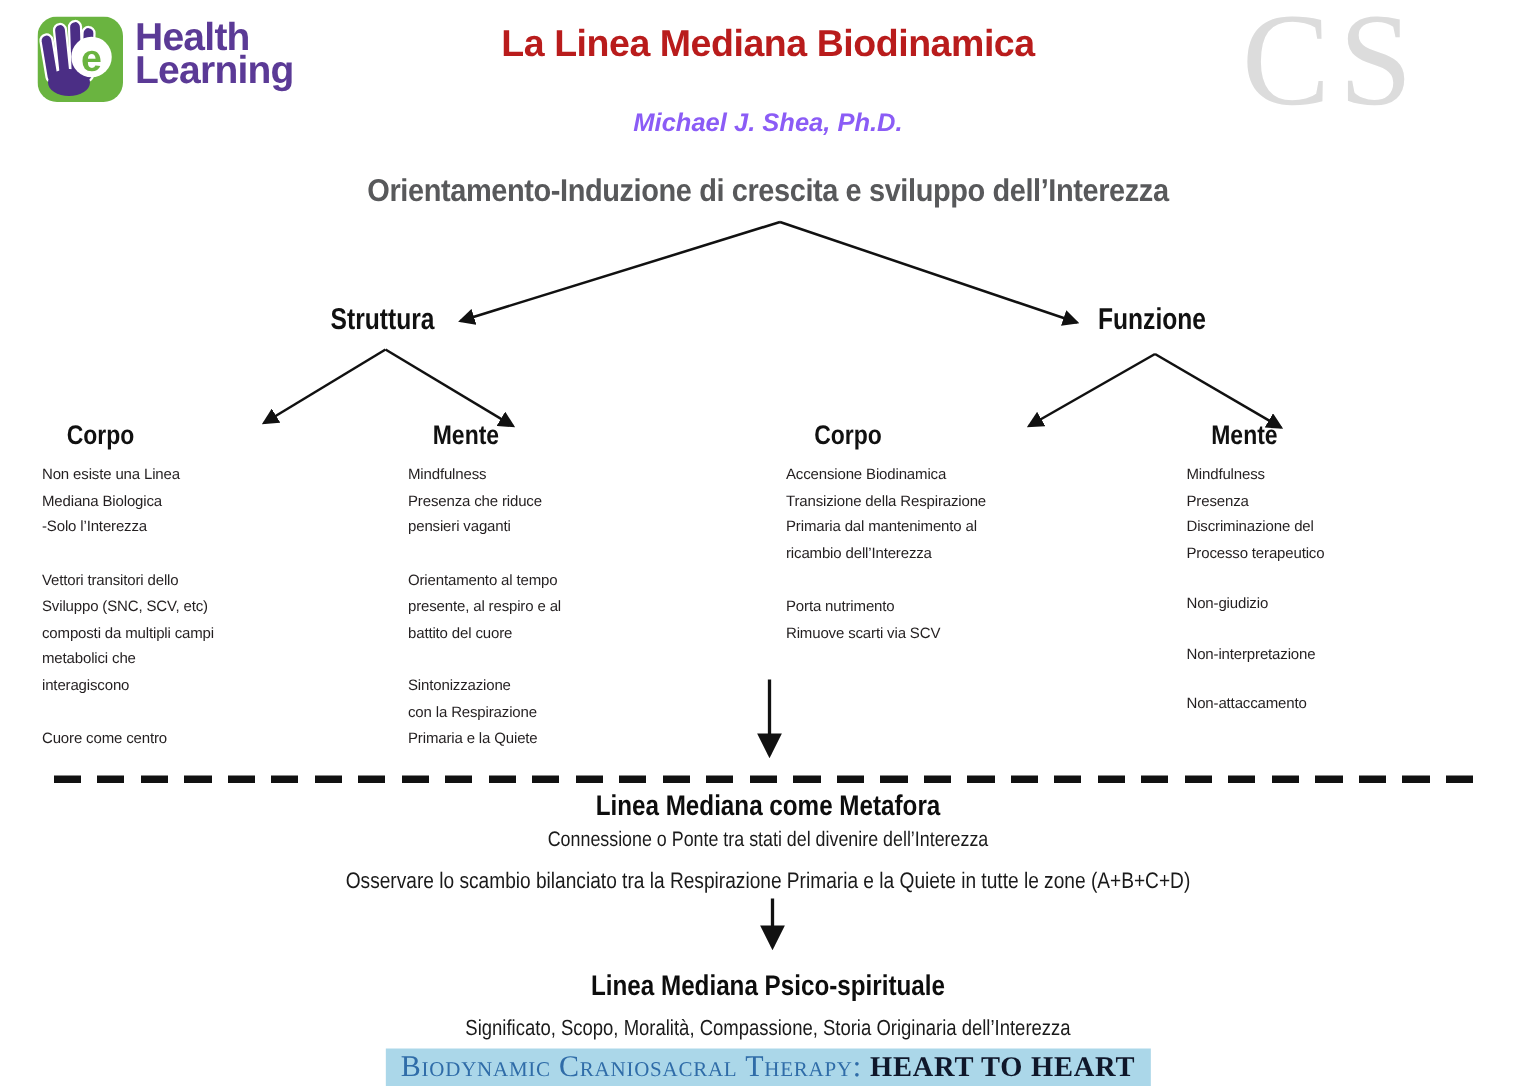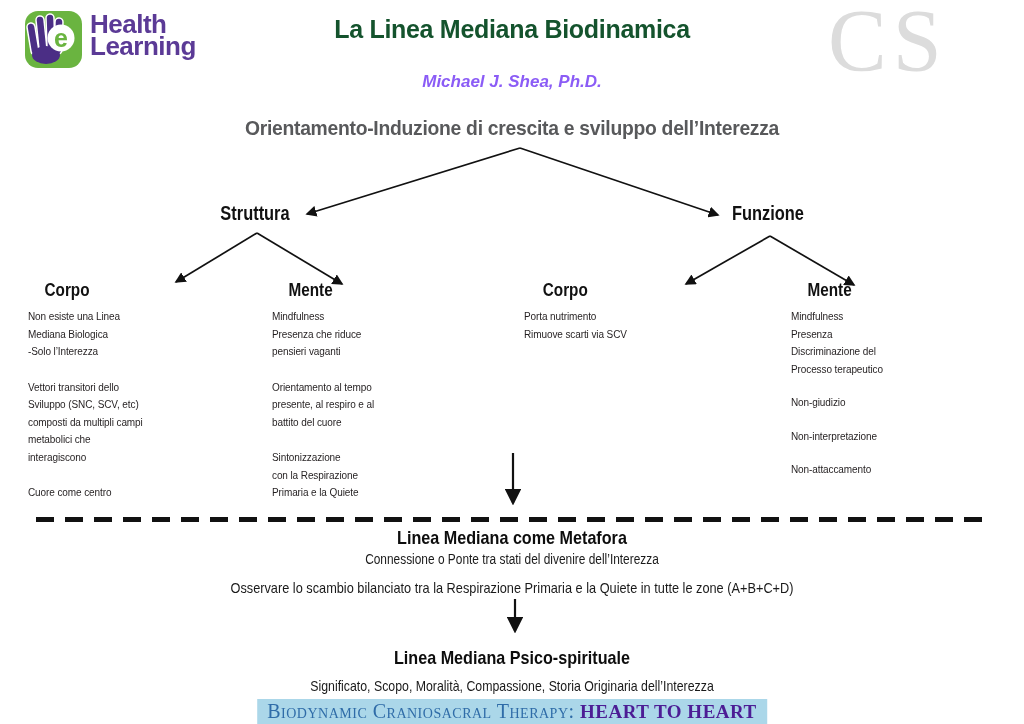--- a/index.html
+++ b/index.html
@@ -8,21 +8,21 @@
     position:relative; width:1024px; height:724px; background:#ffffff;
     overflow:hidden; font-family:"Liberation Sans", sans-serif; color:#231f20;
     margin:0 auto;
   }
   .abs { position:absolute; }
   .center-text { width:1024px; left:0; text-align:center; }
 
   
   #logo { left:25px; top:11px; display:flex; align-items:flex-start; }
   #logo-text { margin-left:8px; color:#5b3a96; font-weight:bold; font-size:26px; line-height:22px; letter-spacing:-0.5px; margin-top:2px; }
-  #main-title { top:15px; font-size:25px; font-weight:bold; color:#14532d; letter-spacing:-0.3px; }
+  #main-title { top:15px; font-size:25px; font-weight:bold; color:#b91c1c; letter-spacing:-0.3px; }
   #author { top:72px; font-size:17px; font-weight:bold; font-style:italic; color:#8b5cf6; }
   #brand { left:778px; top:12px; width:232px; height:78px; }
   #brand-monogram { position:absolute; left:50px; top:-22px; font-family:"Liberation Serif", serif; font-size:88px; color:#dcdcdc; letter-spacing:6px; }
   #brand-text { position:absolute; left:0; top:28px; width:232px; text-align:center; font-family:"Liberation Serif", serif; font-size:19px; letter-spacing:0.5px; }
   #brand-text .dark { color:#414042; }
   #brand-text .blue { color:#4470ad; }
 
   
   #tree-heading { top:116px; font-size:21px; font-weight:bold; color:#58595b; transform:scaleX(0.92); letter-spacing:-0.3px; }
 
@@ -52,21 +52,21 @@
   #metafora-title { top:527px; }
   #metafora-sub   { top:551px; font-size:14px; }
   #observe-line   { top:579px; font-size:15px; }
   #psico-title    { top:647px; }
   #psico-sub      { top:678px; font-size:14.5px; }
 
   
   #footer-bar { top:699px; left:512px; transform:translateX(-50%); background:#abd7e9;
     padding:1px 10px 2px 10px; white-space:nowrap; font-family:"Liberation Serif", serif; }
   #footer-bar .sc { font-variant:small-caps; color:#2f6ca8; font-size:20px; letter-spacing:0.5px; }
-  #footer-bar .hb { color:#4c1d95; font-size:19px; font-weight:bold; letter-spacing:0.5px; }
+  #footer-bar .hb { color:#0f172a; font-size:19px; font-weight:bold; letter-spacing:0.5px; }
 
   svg.overlay { position:absolute; left:0; top:0; pointer-events:none; }
 </style>
 </head>
 <body>
 
 <div id="page">
 
   <div id="logo" class="abs">
     <svg width="57" height="57" viewBox="0 0 57 57">
@@ -147,20 +147,24 @@
     <p>Orientamento al tempo
 presente, al respiro e al
 battito del cuore</p>
     <p>Sintonizzazione
 con la Respirazione
 Primaria e la Quiete</p>
   </div>
 
   <div id="col-corpo-right" class="abs col">
     <div class="head">Corpo</div>
+    <p>Accensione Biodinamica
+Transizione della Respirazione
+Primaria  dal mantenimento al
+ricambio dell’Interezza</p>
     <p>Porta nutrimento
 Rimuove scarti via SCV</p>
   </div>
 
   <div id="col-mente-right" class="abs col tight">
     <div class="head">Mente</div>
     <p>Mindfulness
 Presenza
 Discriminazione del
 Processo terapeutico</p>

